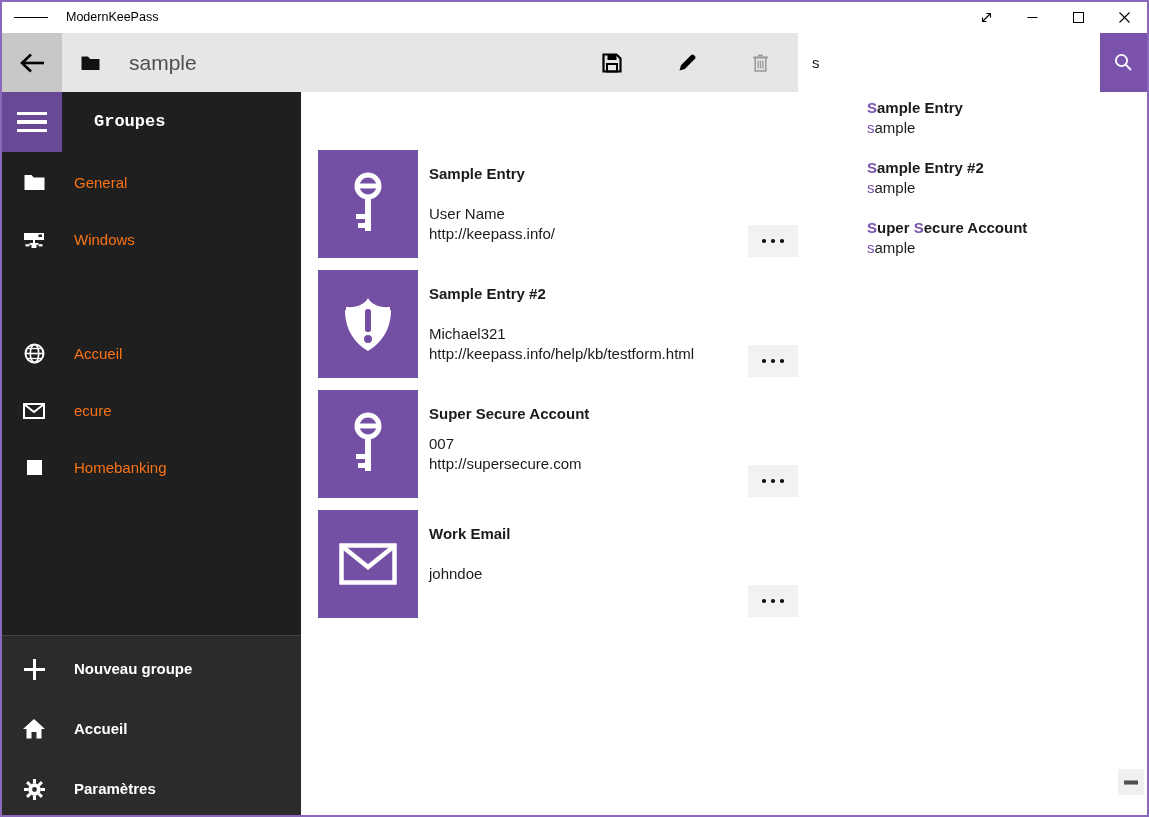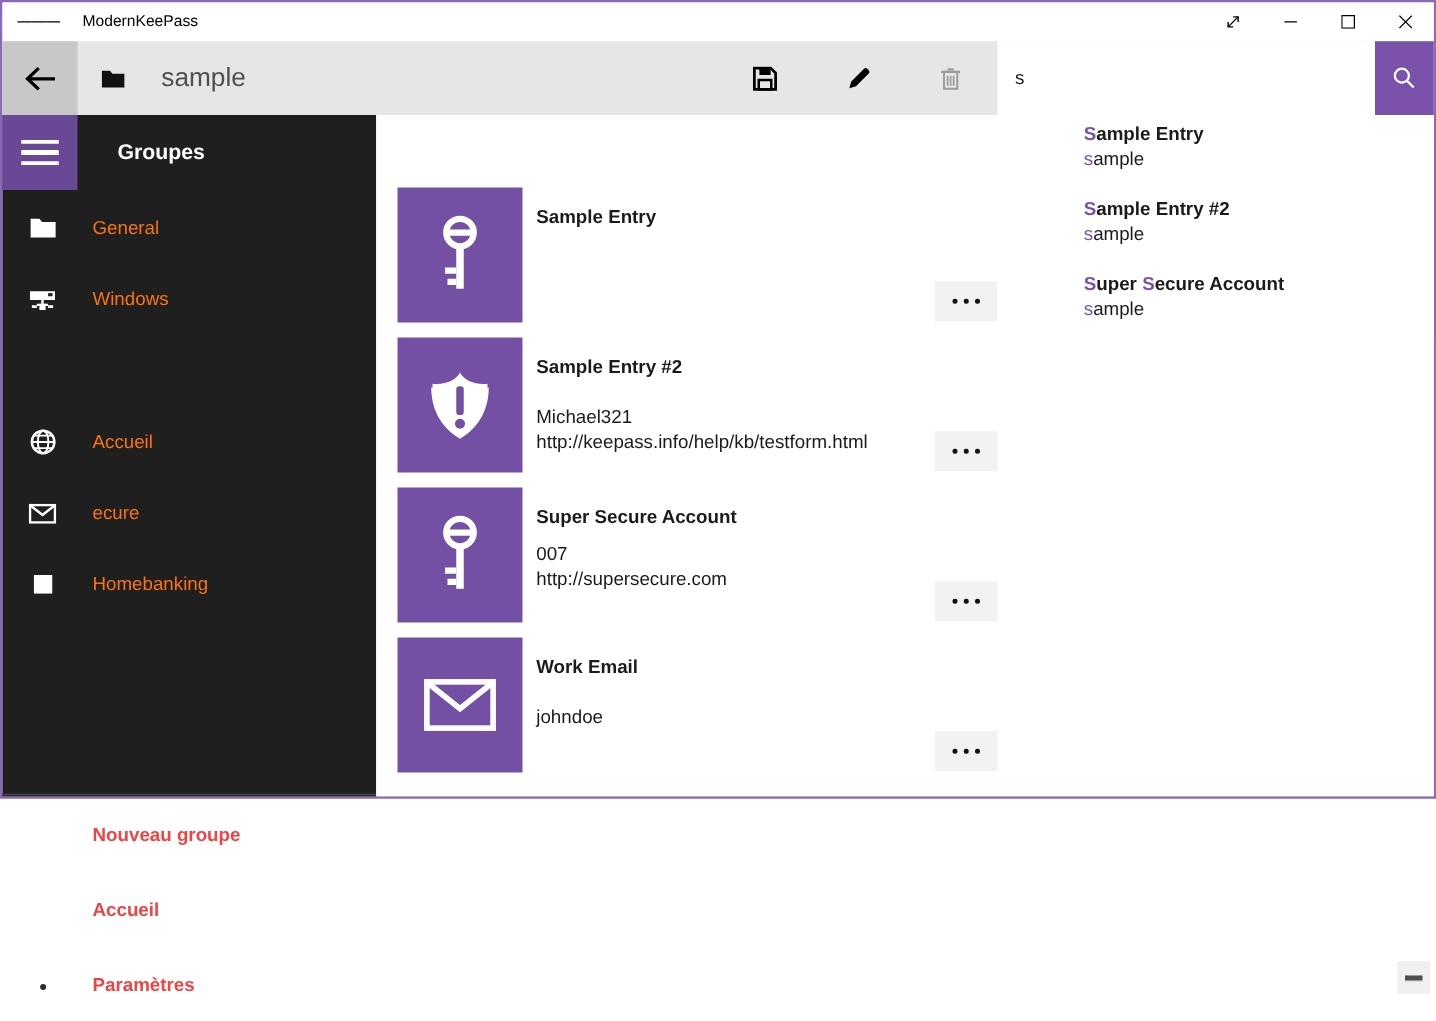--- a/index.html
+++ b/index.html
@@ -1,17 +1,17 @@
 <!DOCTYPE html>
 <html><head>
 <meta charset="utf-8">
 <style>
   * { margin:0; padding:0; box-sizing:border-box; }
   html,body { width:1149px; height:817px; background:#fff; font-family:"Liberation Sans","DejaVu Sans",sans-serif; overflow:hidden; }
-  .window { position:relative; width:1149px; height:639px; border:2px solid #8a68ba; background:#fff; }
+  .window { position:relative; width:1149px; height:817px; border:2px solid #8a68ba; background:#fff; }
   .abs { position:absolute; }
 
   
   .titlebar { left:0; top:0; right:0; height:31px; background:#fff; }
   .tb-hamburger { left:12px; top:0; width:34px; height:31px; display:flex; align-items:center; justify-content:center; cursor:default; }
   .tb-hamburger .bar { width:18px; height:1.6px; background:#000; margin:2.2px 0; }
   .tb-title { left:64px; top:0; height:31px; line-height:31px; font-size:12.5px; color:#000; }
   .tb-controls { right:0; top:0; height:31px; display:flex; }
   .tb-btn { width:46px; height:31px; display:flex; align-items:center; justify-content:center; }
   .tb-btn svg { display:block; }
@@ -24,26 +24,26 @@
   .cmd-btn { top:0; width:48px; height:59px; display:flex; align-items:center; justify-content:center; }
   .cmd-save { left:586px; } .cmd-edit { left:661px; } .cmd-delete { left:734px; }
   .searchbox { left:796px; top:0; width:302px; height:59px; background:#fff; }
   .search-query { left:14px; top:0; height:59px; line-height:59px; font-size:15px; color:#1a1a1a; }
   .search-btn { left:1098px; top:0; width:47px; height:59px; background:#7a52ab; display:flex; align-items:center; justify-content:center; }
 
   
   .sidebar { left:0; top:90px; width:299px; bottom:0; background:#1f1f1f; }
   .nav-hamburger { left:0; top:0; width:60px; height:60px; background:#694996; display:flex; flex-direction:column; align-items:center; justify-content:center; }
   .nav-hamburger .bar { width:30px; height:3.5px; background:#fff; margin:2.6px 0; border-radius:0.5px; }
-  .groups-header { left:92px; top:0; height:60px; line-height:60px; font-size:17px; font-weight:bold; color:#fff; }
+  .groups-header { left:92px; top:0; height:60px; line-height:60px; font-size:17px; font-weight:bold; color:#fff;font-family:Liberation Mono, monospace; }
   .side-row { left:0; width:299px; height:57px; color:#f97316; cursor:default; }
   .side-row .icon { position:absolute; left:18px; top:0; width:28px; height:57px; display:flex; align-items:center; justify-content:center; }
   .side-row .lbl { position:absolute; left:72px; top:0; height:57px; line-height:57px; font-size:15px; }
   .side-bottom { left:0; top:543px; width:299px; bottom:0; background:#2b2b2b; border-top:1px solid #454545; }
-  .action-row { left:0; width:299px; height:60px; color:#ef4444; }
+  .action-row { left:0; width:299px; height:60px; color:#ffffff; }
   .action-row .icon { position:absolute; left:18px; top:0; width:28px; height:60px; display:flex; align-items:center; justify-content:center; }
   .action-row .lbl { position:absolute; left:72px; top:0; height:60px; line-height:60px; font-size:15px; font-weight:bold; }
 
   
   .content { left:299px; top:90px; right:0; bottom:0; background:#fff; }
   .tile { width:100px; height:108px; background:#7450a5; display:flex; align-items:center; justify-content:center; }
   .entry-title { left:427px; height:22px; line-height:22px; font-size:15px; font-weight:bold; color:#1b1b1b; white-space:nowrap; }
   .entry-meta { left:427px; line-height:20px; font-size:15px; color:#1b1b1b; white-space:nowrap; }
   .dots-btn { left:746px; width:50px; height:32px; background:#f2f2f2; display:flex; align-items:center; justify-content:center; gap:5.5px; }
   .dots-btn .dot { width:3.5px; height:3.5px; border-radius:50%; background:#111; }
@@ -302,20 +302,24 @@
           </g>
         <g fill="#fff">
             <rect x="20" y="25" width="6" height="34"></rect>
             <rect x="11" y="42" width="9" height="5"></rect>
             <rect x="13" y="51" width="7" height="5"></rect>
           </g>
       </svg>
     </span>
   </div>
   <div class="abs entry-title" style="top:161px;">Sample Entry</div>
+  <div class="abs entry-meta" style="top:202px;">
+    <div>User Name</div>
+    <div>http://keepass.info/</div>
+  </div>
   <div class="abs dots-btn" style="top:223px;">
     <span style="display:flex; gap:5.5px;">
         <span class="dot"></span>
         <span class="dot"></span>
         <span class="dot"></span>
       </span>
   </div>
 
   <div class="abs tile" style="left:316px; top:268px;">
     <span>

